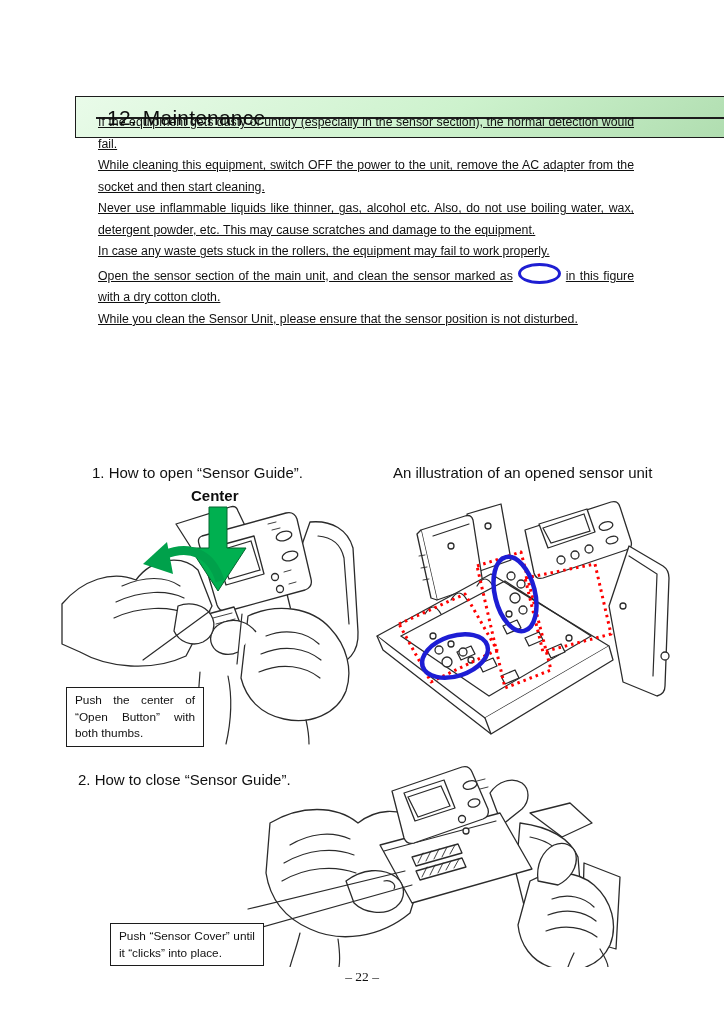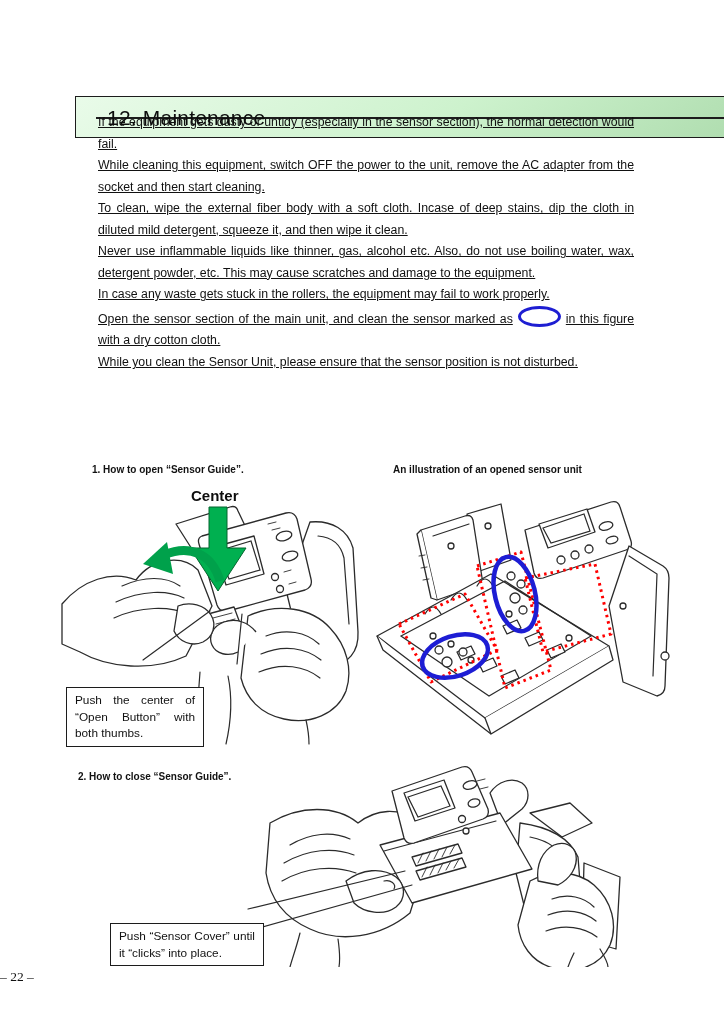--- a/index.html
+++ b/index.html
@@ -29,21 +29,21 @@
     display:inline-block; width:37px; height:15px;
     border:3px solid #1e1ed2; border-radius:50%;
     vertical-align:-4px; margin:0 5px;
   }
   .marker-dotted {
     display:inline-block; width:45px; height:14px;
     border:2px dotted #ff0000; vertical-align:-4px; margin:0 5px;
   }
 
   
-  .caption { position:absolute; font-size:10px; white-space:nowrap;font-weight:bold; }
+  .caption { position:absolute; font-size:15px; white-space:nowrap; }
   #cap1 { left:92px;  top:464px; }
   #cap2 { left:393px; top:464px; }
   #cap3 { left:78px;  top:771px; }
 
   .callout {
     position:absolute; box-sizing:border-box; border:1.5px solid #1c1c1c;
     background:#fff; padding:4px 8px; font-size:11.8px; line-height:16.5px;
     text-align:justify; z-index:5;margin-top:26px;
   }
   #callout1 { left:66px;  top:661px; width:138px; }
@@ -59,37 +59,36 @@
   .l  { fill:none; stroke:#2b2b2b; stroke-width:1.2; stroke-linecap:round; }
   .t  { fill:none; stroke:#2b2b2b; stroke-width:.9;  stroke-linecap:round; }
   .red  { fill:none; stroke:#ff0000; stroke-width:3; stroke-dasharray:2.5 4; stroke-linejoin:round; }
   .blue { fill:none; stroke:#1d1dd4; stroke-width:4.5; }
   .ga { fill:#00b050; stroke:#04652e; stroke-width:1; stroke-linejoin:round; }
   .gc { fill:none; stroke:#00a14b; stroke-width:9; }
   .gh { fill:#00a14b; stroke:none; }
   .figtext { font-family:"Liberation Sans", sans-serif; font-weight:bold; font-size:15px; fill:#0d0d0d; }
 
   .page-number {
-    position:absolute; left:0; top:969px; width:724px; 
+    position:absolute; left:0; top:969px; width:724px; text-align:center;
     font-family:"Liberation Serif", serif; font-size:13.5px; color:#111;
   }
 </style>
 </head>
 <body>
 
 <div class="header-box">
   <div class="header-inner">
     <span>12. Maintenance</span>
   </div>
 </div>
 
 <div class="body-text">
   <p><span>If the equipment gets dusty or untidy (especially in the sensor section), the normal detection would fail.</span></p>
   <p><span>While cleaning this equipment, switch OFF the power to the unit, remove the AC adapter from the socket and then start cleaning.</span></p>
-  <p><span>To clean, wipe the external fiber body with a soft cloth. Incase of deep stains, dip the cloth in diluted mild detergent, squeeze it, and then wipe it clean.</span></p>
   <p><span>Never use inflammable liquids like thinner, gas, alcohol etc. Also, do not use boiling water, wax, detergent powder, etc. This may cause scratches and damage to the equipment.</span></p>
   <p><span>In case any waste gets stuck in the rollers, the equipment may fail to work properly.</span></p>
   <p><span>Open the sensor section of the main unit, and clean the sensor marked as</span><span class="marker-ellipse"></span><span>in this figure with a dry cotton cloth.</span></p>
   <p><span>While you clean the Sensor Unit, please ensure that the sensor position is not disturbed.</span></p>
 </div>
 
 <span class="caption" id="cap1">1. How to open “Sensor Guide”.</span>
 <span class="caption" id="cap2">An illustration of an opened sensor unit</span>
 <span class="caption" id="cap3">2. How to close “Sensor Guide”.</span>
 

